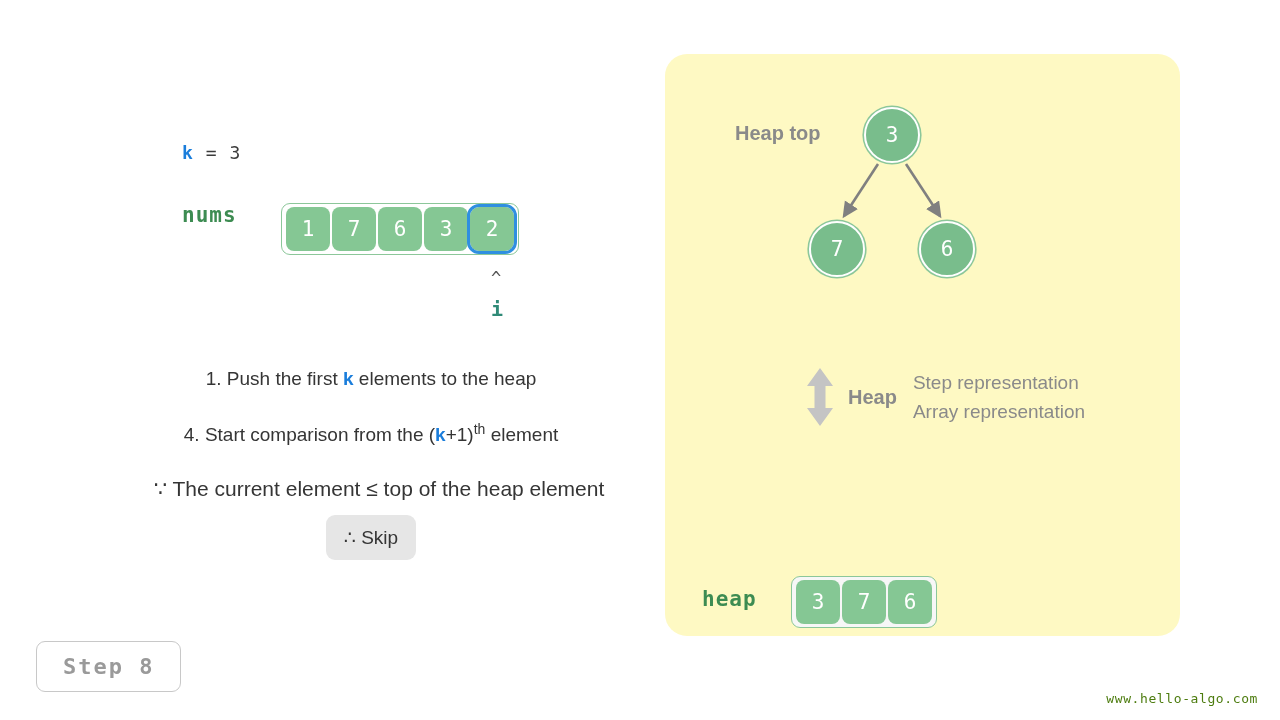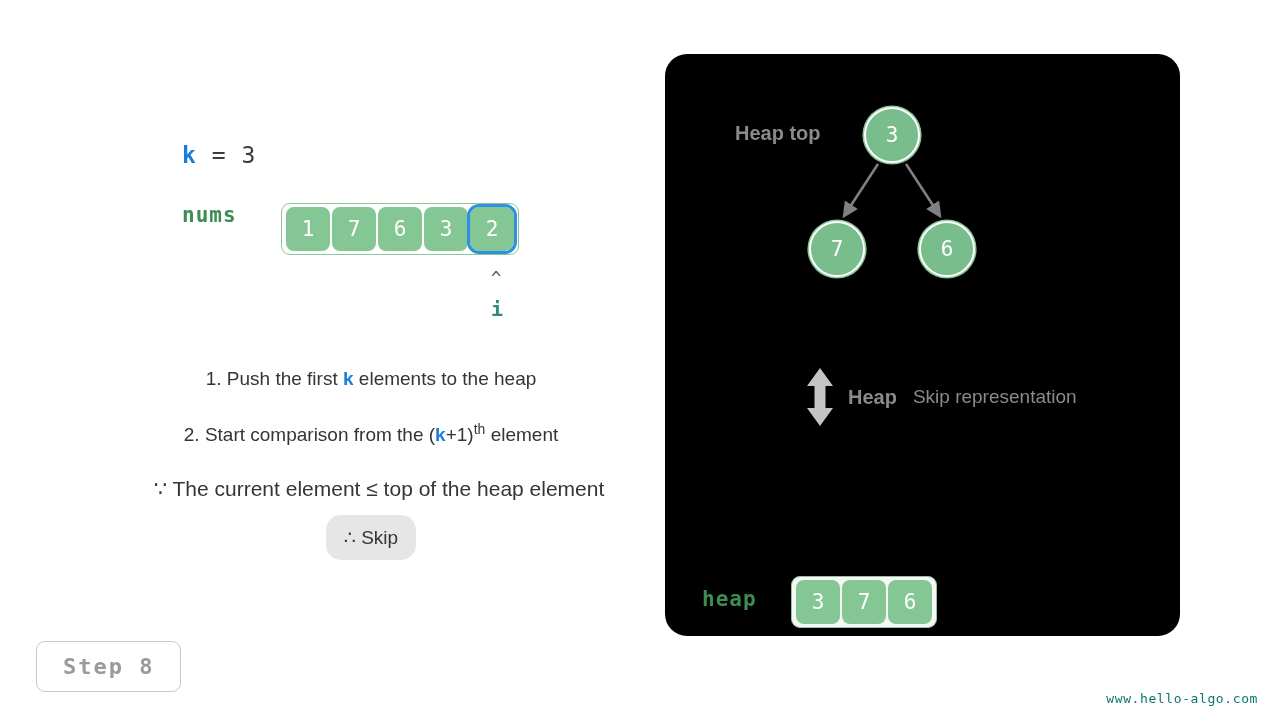--- a/index.html
+++ b/index.html
@@ -8,21 +8,21 @@
     background:#ffffff;
     font-family:"Liberation Sans", sans-serif;
     overflow:hidden;
     position:relative;
   }
   .mono{font-family:"DejaVu Sans Mono","Liberation Mono",monospace;}
 
   
   #left-panel{position:absolute;left:0;top:0;width:660px;height:720px;}
 
-  #k-row{position:absolute;left:182px;top:142px;font-size:23px;letter-spacing:1px;}
+  #k-row{position:absolute;left:182px;top:142px;font-size:18px;letter-spacing:1px;}
   #k-row .kvar{color:#1a7ddb;font-weight:bold;}
   #k-row .eq{color:#3c3c3c;}
   #k-row .kval{color:#3c3c3c;}
 
   #nums-label{
     position:absolute;left:182px;top:203px;
     font-size:21px;font-weight:bold;color:#3d8c52;letter-spacing:1px;
   }
 
   #nums-array{
@@ -55,44 +55,44 @@
     font-family:"DejaVu Sans Mono","Liberation Mono",monospace;
   }
 
   #steps{position:absolute;left:91px;top:368px;width:560px;text-align:center;}
   .step-line{font-size:19px;color:#353535;margin-bottom:30px;line-height:1.2;}
   .step-line .kvar{color:#1a7ddb;font-weight:bold;}
   .step-line sup{font-size:14px;vertical-align:super;}
   .reason{font-size:21px;color:#353535;margin-left:16px;margin-bottom:14px;}
   #skip-badge{
     display:inline-block;
-    background:#e6e6e6;border-radius:15px;
+    background:#e6e6e6;border-radius:9px;
     padding:11px 18px;font-size:19px;color:#353535;
     margin-left:0px;
   }
 
   #step-badge{
     position:absolute;left:36px;top:641px;
     border:1.3px solid #c8c8c8;border-radius:9px;
     padding:12px 26px;
     font-size:22px;font-weight:bold;color:#9a9a9a;letter-spacing:2px;
     font-family:"DejaVu Sans Mono","Liberation Mono",monospace;
   }
 
   #watermark{
     position:absolute;right:22px;bottom:14px;
-    font-size:13px;color:#0f766e;letter-spacing:0.6px;
+    font-size:13px;color:#4d7c0f;letter-spacing:0.6px;
     font-family:"DejaVu Sans Mono","Liberation Mono",monospace;
   }
 
   
   #right-panel{
     position:absolute;left:665px;top:54px;
     width:515px;height:582px;
-    background:#000000;border-radius:22px;
+    background:#fef9c3;border-radius:22px;
   }
 
   #heap-top-label{
     position:absolute;left:70px;top:68px;
     font-size:20px;font-weight:bold;color:#8a8a8a;
   }
 
   .tree-node{
     position:absolute;width:56px;height:56px;border-radius:50%;
     background:#79bd8c;
@@ -147,21 +147,21 @@
   </div>
 
   <div id="caret">^</div>
   <div id="i-label">i</div>
 
   <div id="steps">
     <div class="step-line">
       <span>1. Push the first </span><span class="kvar">k</span><span> elements to the heap</span>
     </div>
     <div class="step-line">
-      <span>2. Start comparison from the (</span><span class="kvar">k</span><span>+1)</span><sup>th</sup><span> element</span>
+      <span>4. Start comparison from the (</span><span class="kvar">k</span><span>+1)</span><sup>th</sup><span> element</span>
     </div>
     <div class="reason">∵ The current element ≤ top of the heap element</div>
     <div id="skip-badge">∴ Skip</div>
   </div>
 
   <div id="step-badge">Step 8</div>
 </div>
 
 <div id="watermark">www.hello-algo.com</div>
 
@@ -182,21 +182,22 @@
   <div class="tree-node" id="node-root">3</div>
   <div class="tree-node" id="node-left">7</div>
   <div class="tree-node" id="node-right">6</div>
 
   <div id="legend">
     <svg id="legend-arrow" viewBox="0 0 40 62">
       <path d="M20 2 L33 20 L25.5 20 L25.5 42 L33 42 L20 60 L7 42 L14.5 42 L14.5 20 L7 20 Z" fill="#c4c4c4"></path>
     </svg>
     <div id="legend-heap">Heap</div>
     <div id="legend-texts">
-      <div class="legend-text">Skip representation</div>
+      <div class="legend-text">Step representation</div>
+      <div class="legend-text">Array representation</div>
     </div>
   </div>
 
   <div id="heap-label" class="mono">heap</div>
   <div id="heap-array">
     <div class="cell">3</div>
     <div class="cell">7</div>
     <div class="cell">6</div>
   </div>
 </div>

